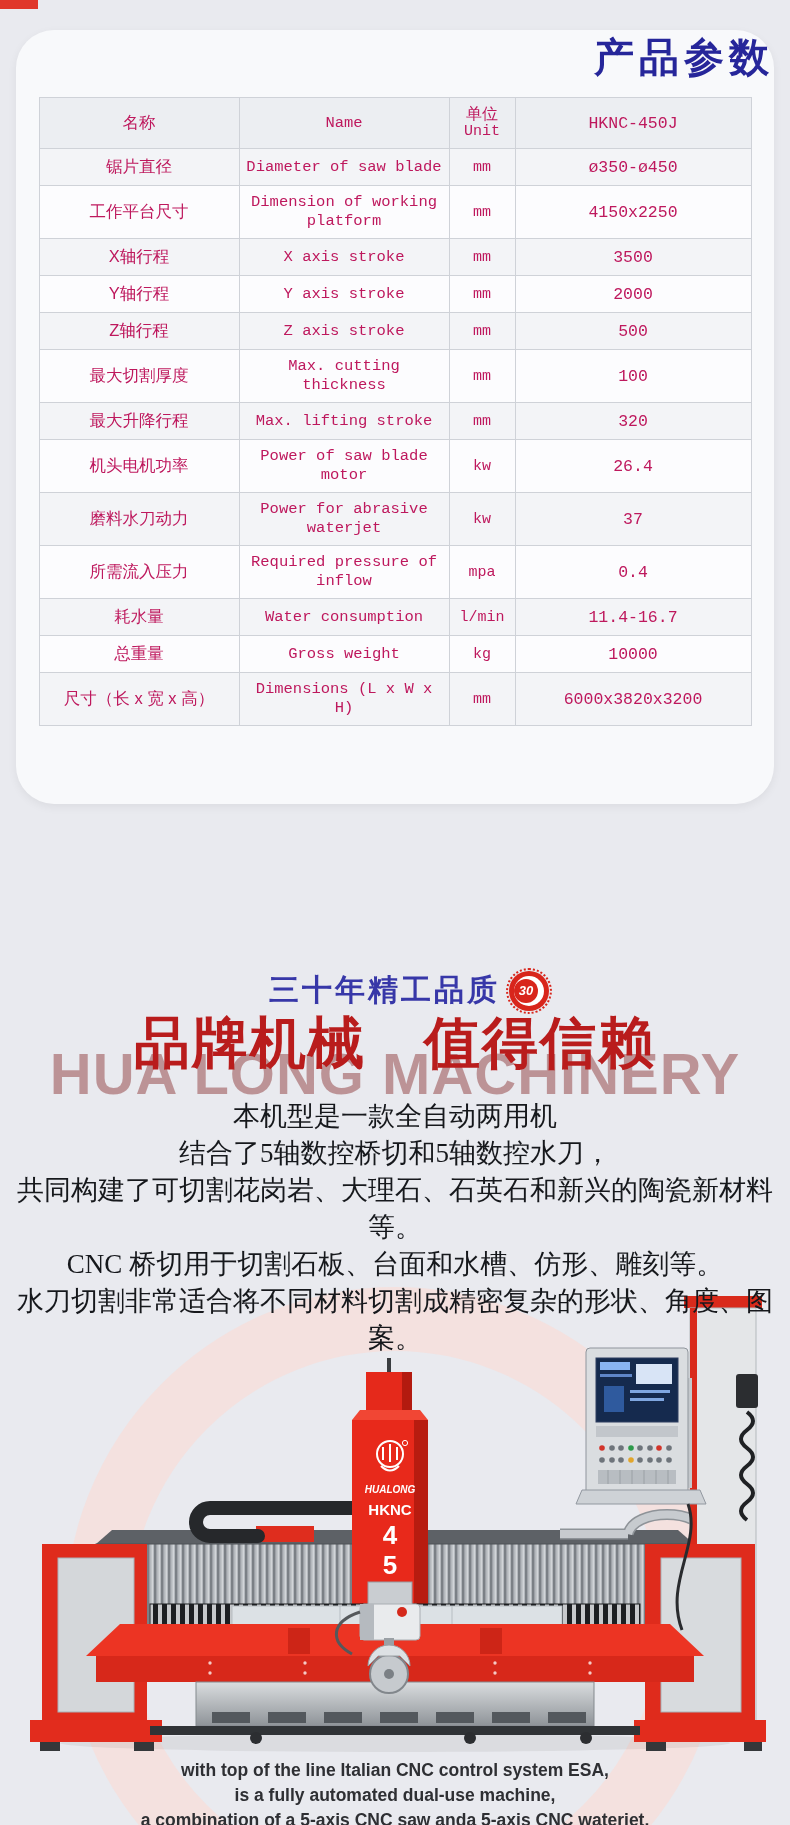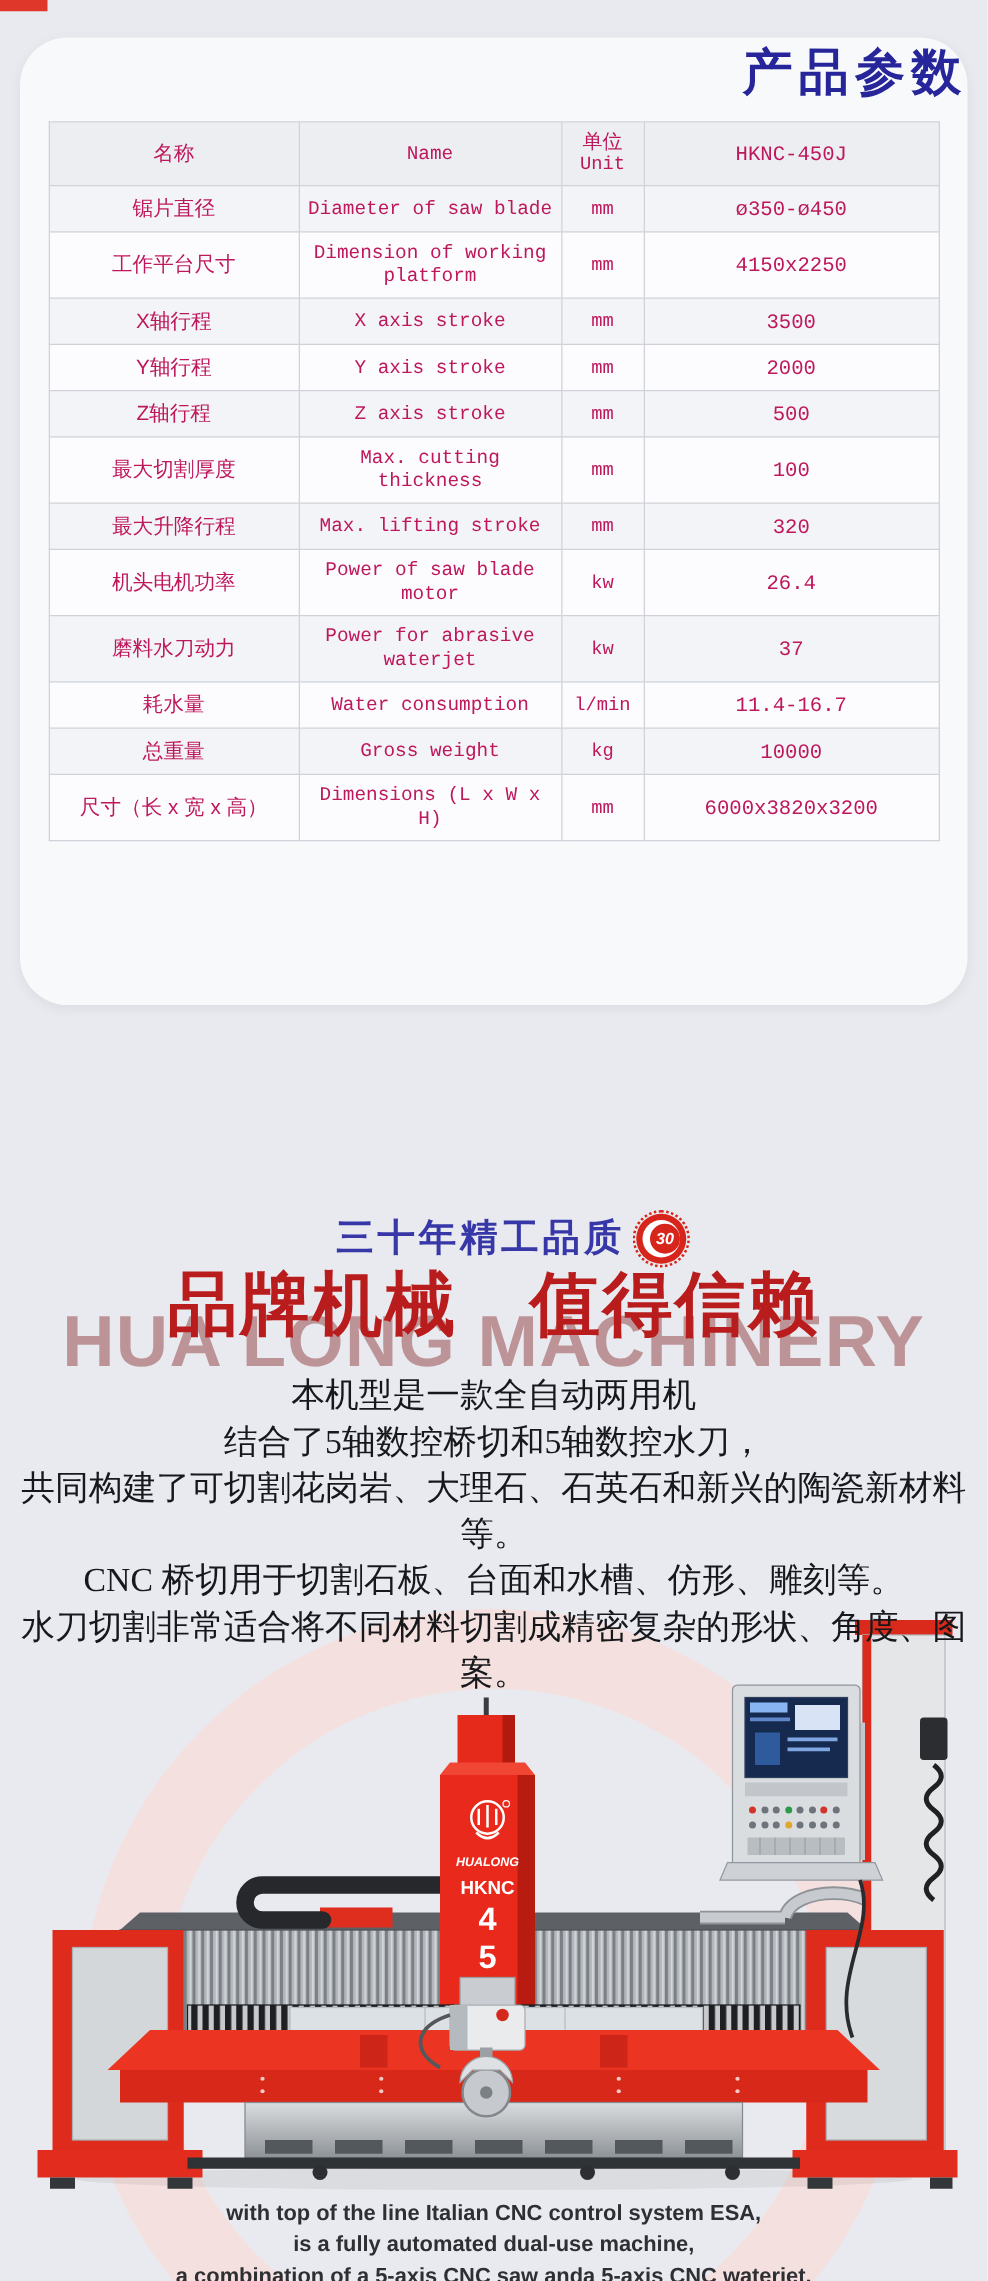--- a/index.html
+++ b/index.html
@@ -26,21 +26,21 @@
   .unit-stack .u-cn{font-family:"Liberation Sans",sans-serif;font-size:16px;}
 
   
   .tagline-row{position:absolute;top:970px;left:0;width:100%;display:flex;
         justify-content:center;align-items:center;gap:9px;z-index:2;padding-left:14px;}
   .tagline{font-size:30px;font-weight:600;color:#3737a8;letter-spacing:3px;}
   .badge30{width:40px;height:40px;border-radius:50%;background:#d8251b;
         display:inline-flex;align-items:center;justify-content:center;
         outline:2px dotted #d8251b;outline-offset:1px;}
   .badge30 .ring{width:30px;height:30px;border-radius:50%;background:#fff;
-        display:flex;align-items:center;justify-content:flex-end;}
+        display:flex;align-items:center;justify-content:flex-start;}
   .badge30 .core{width:24px;height:24px;border-radius:50%;background:#d8251b;color:#fff;
         font-size:13px;font-weight:bold;font-style:italic;display:flex;
         align-items:center;justify-content:center;}
   .headline{position:absolute;top:1006px;left:0;width:100%;text-align:center;
         font-size:56px;font-weight:900;color:#b91c1c;letter-spacing:2px;
         white-space:pre;z-index:2;}
   .watermark{position:absolute;top:1040px;left:0;width:100%;text-align:center;
         font-size:58px;font-weight:800;color:#7f1d1d;opacity:.42;letter-spacing:1px;
         white-space:nowrap;z-index:1;}
   .description{position:absolute;top:1098px;left:0;width:100%;text-align:center;
@@ -125,20 +125,26 @@
             <td class="cn">机头电机功率</td>
             <td class="en">Power of saw blade motor</td>
             <td class="unit">kw</td>
             <td class="val">26.4</td>
           </tr>
         <tr>
             <td class="cn">磨料水刀动力</td>
             <td class="en">Power for abrasive waterjet</td>
             <td class="unit">kw</td>
             <td class="val">37</td>
+          </tr>
+        <tr>
+            <td class="cn">所需流入压力</td>
+            <td class="en">Required pressure of inflow</td>
+            <td class="unit">mpa</td>
+            <td class="val">0.4</td>
           </tr>
         <tr>
             <td class="cn">耗水量</td>
             <td class="en">Water consumption</td>
             <td class="unit">l/min</td>
             <td class="val">11.4-16.7</td>
           </tr>
         <tr>
             <td class="cn">总重量</td>
             <td class="en">Gross weight</td>

